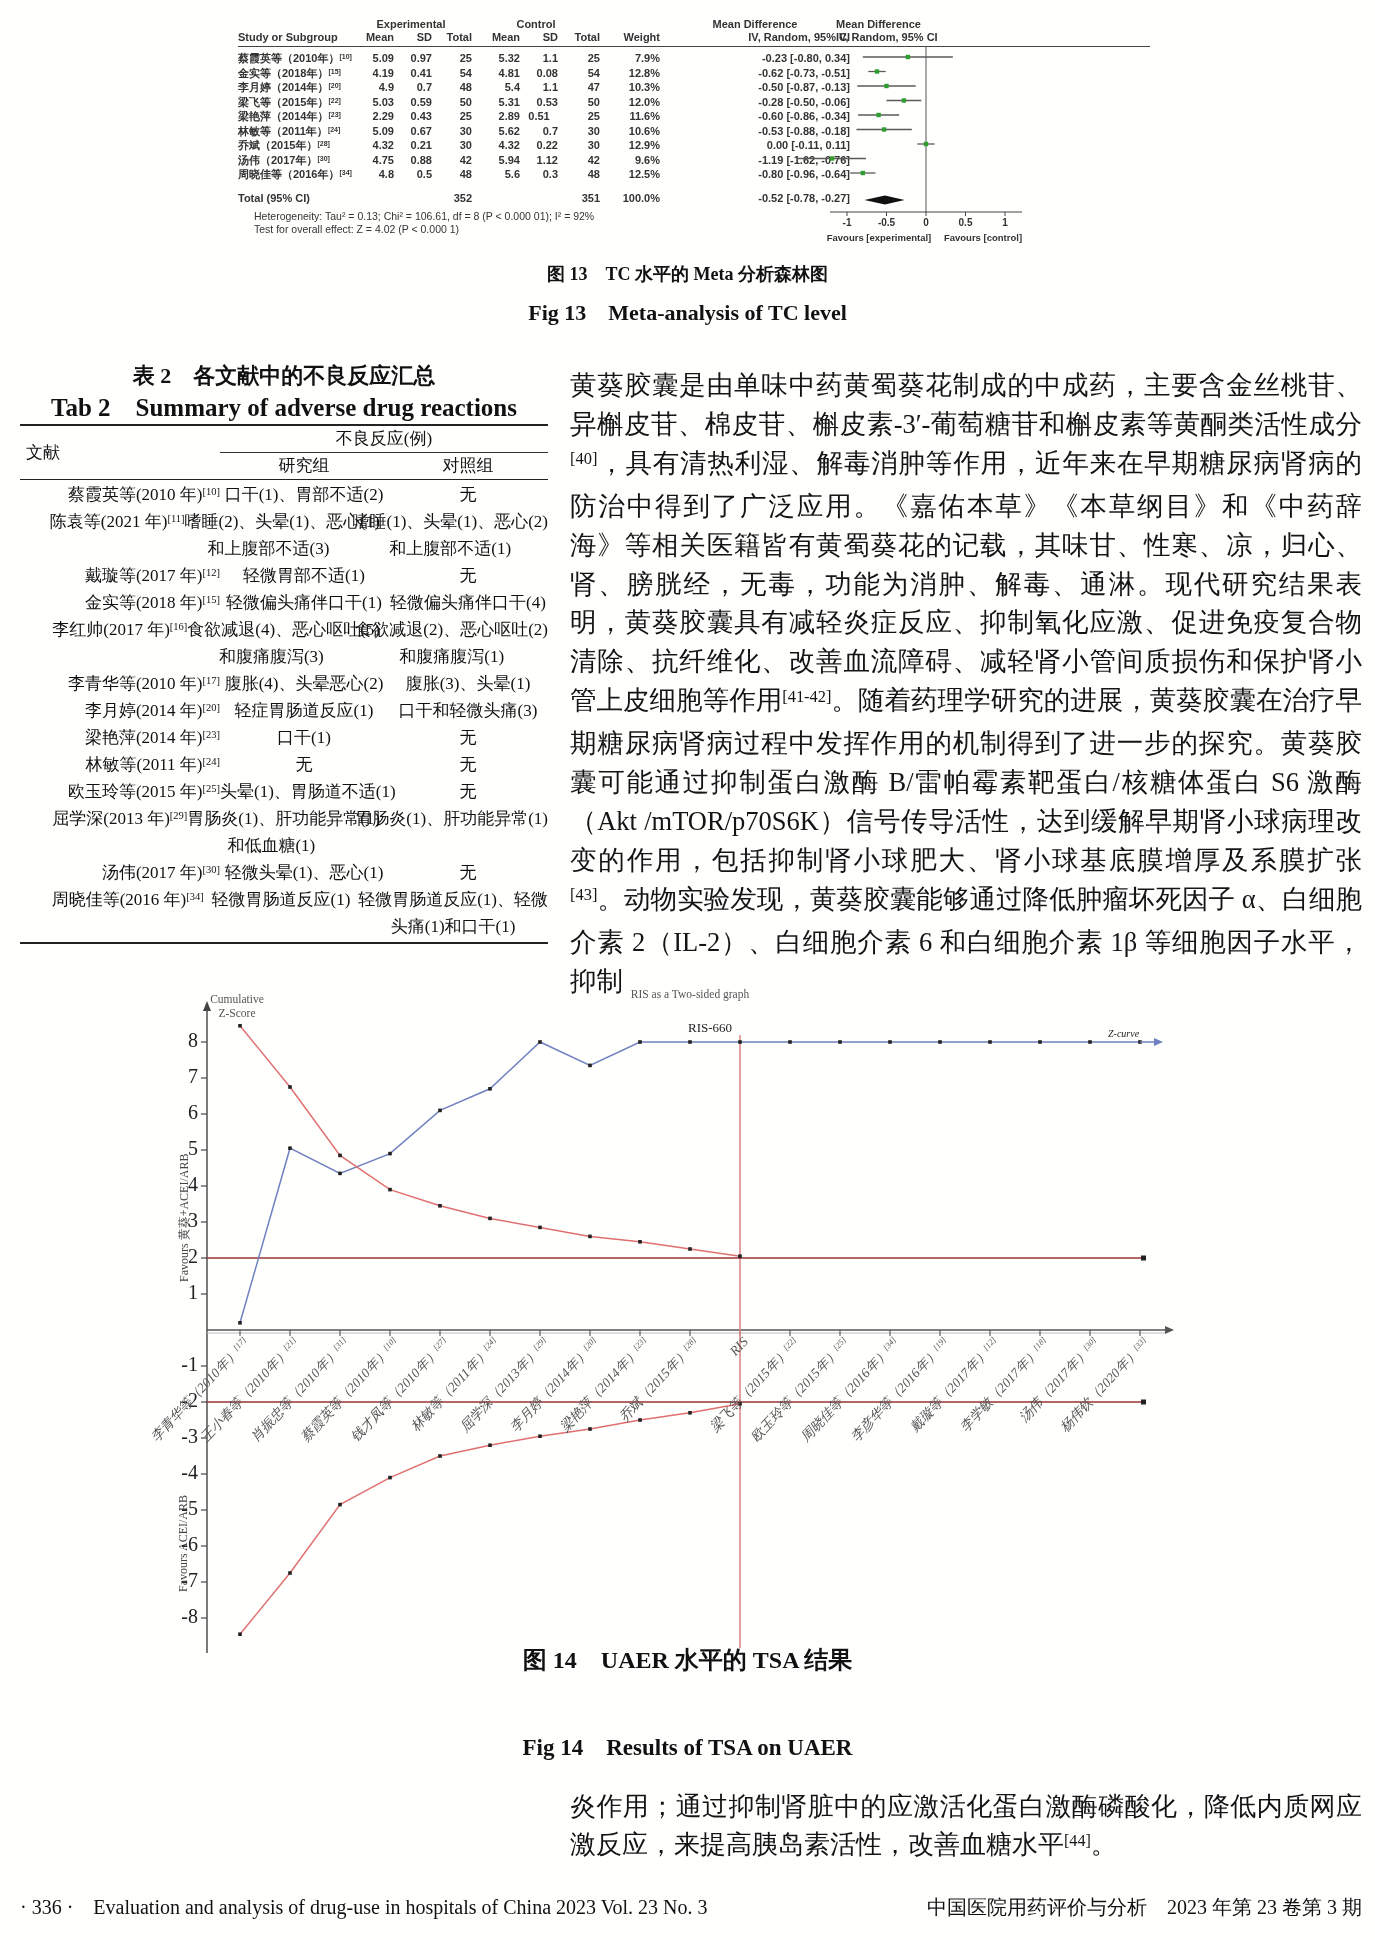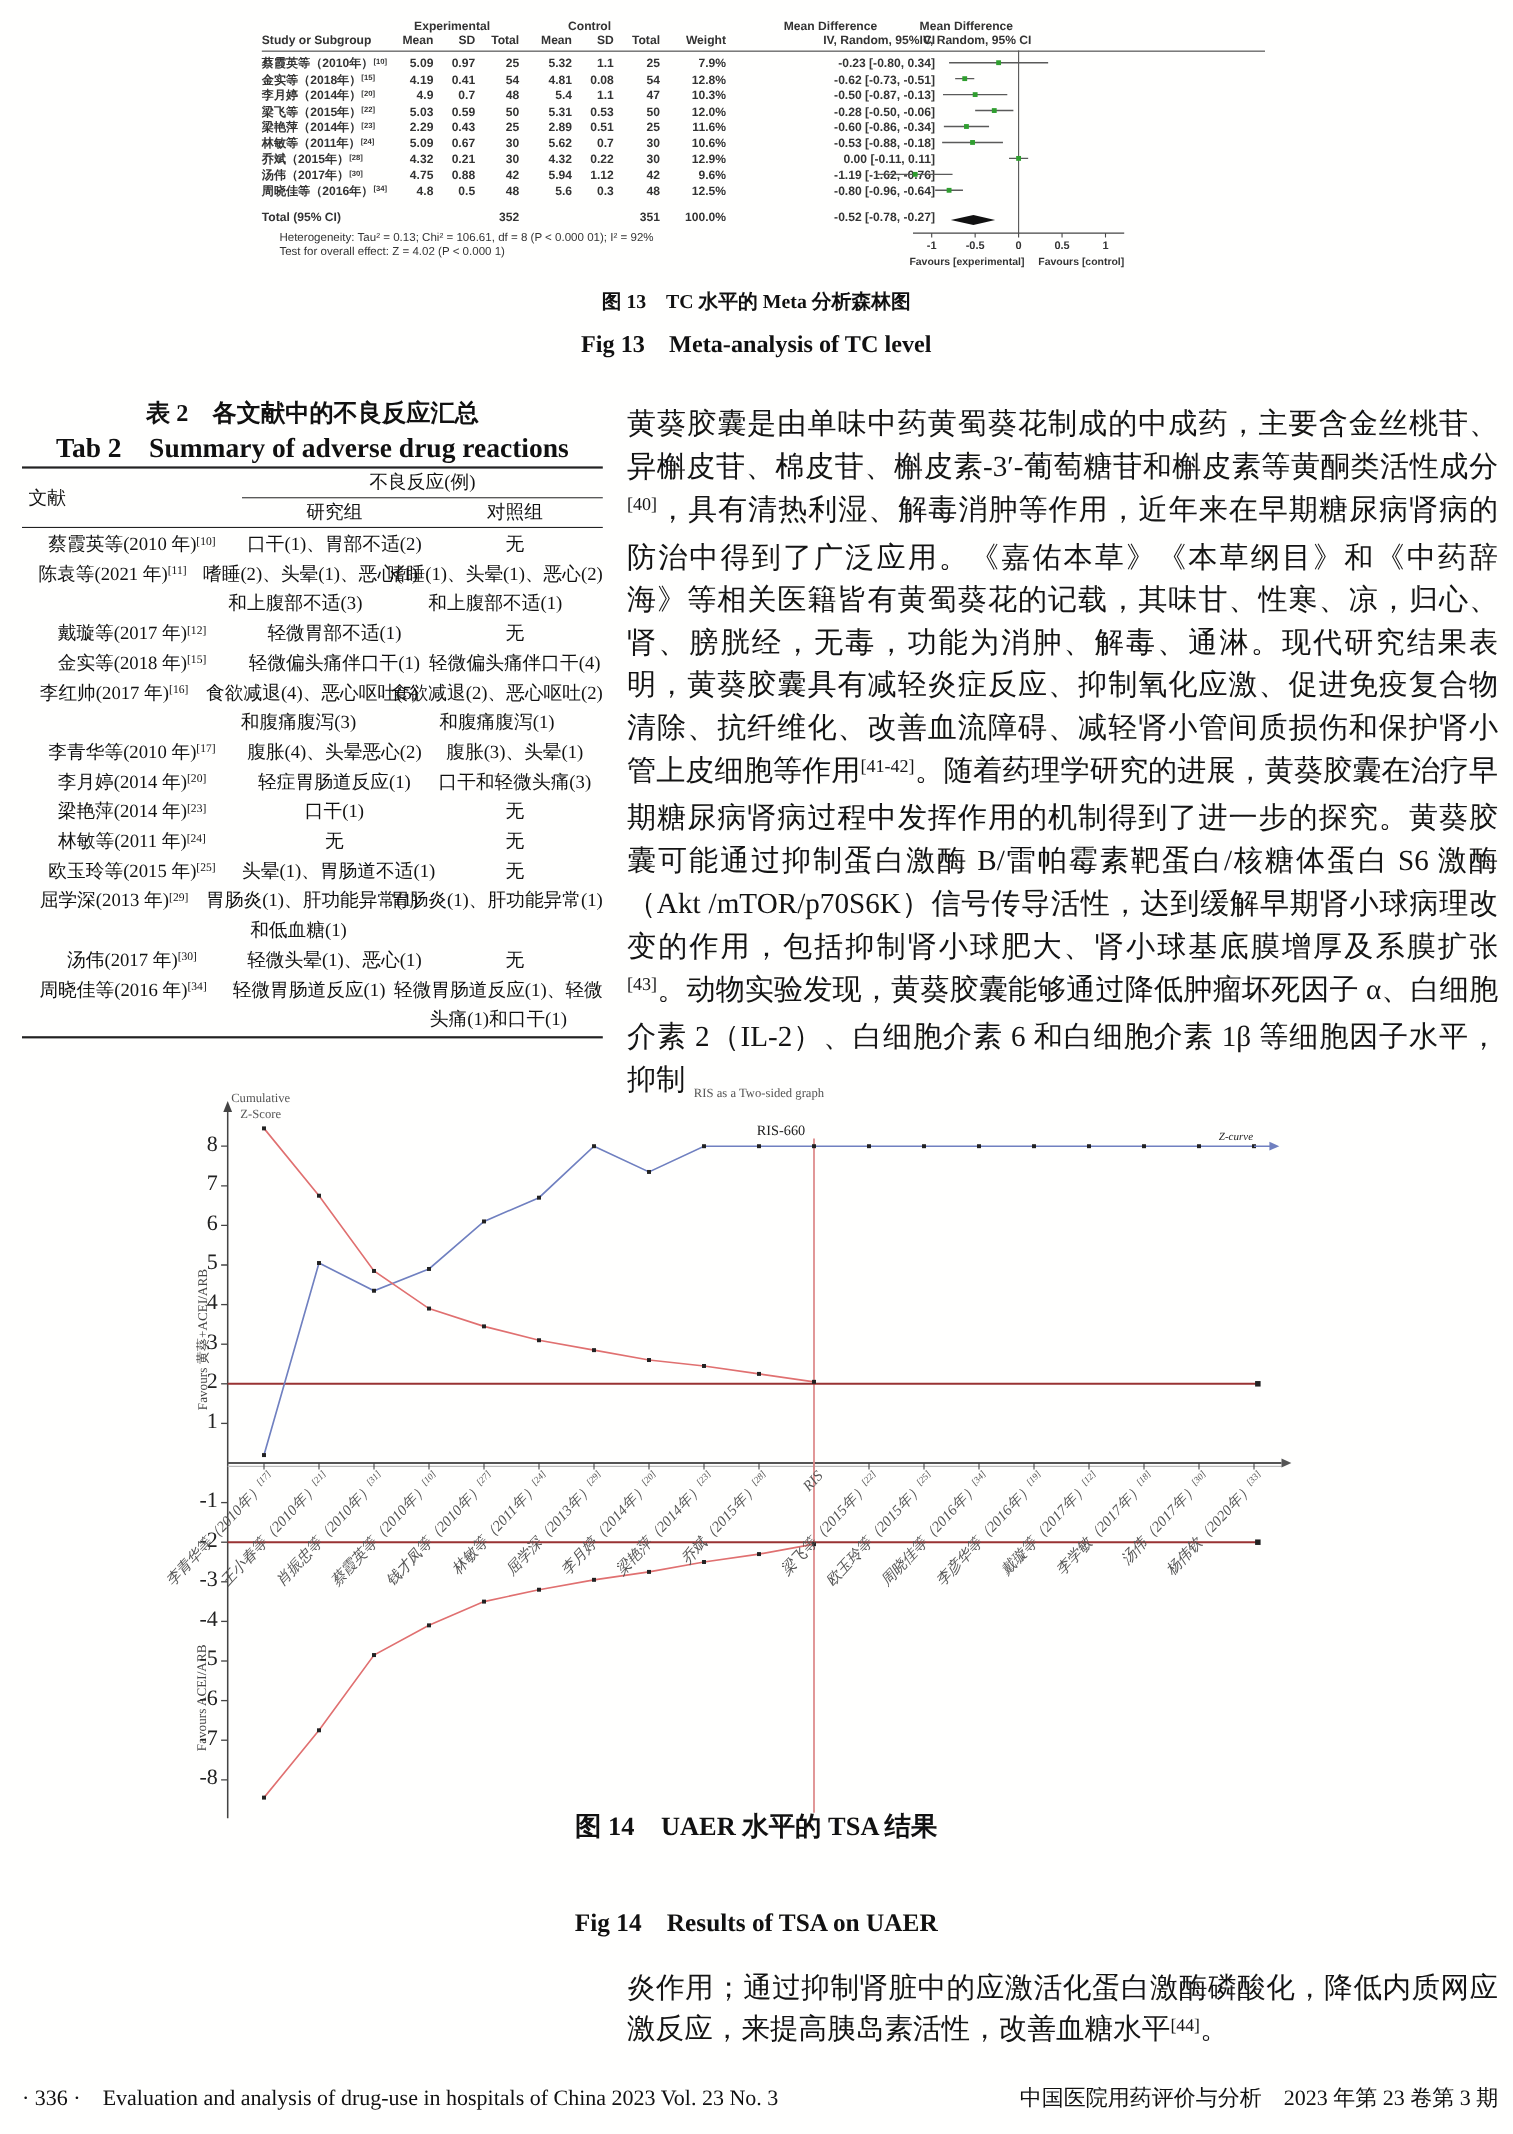--- a/index.html
+++ b/index.html
@@ -10,21 +10,21 @@
   .forest{font-family:"Liberation Sans","DejaVu Sans",sans-serif;color:#333;font-weight:bold;}
   .frow{display:flex;height:14.5px;line-height:14.5px;font-size:11px;}
   .fhead{display:flex;height:13px;line-height:13px;font-size:11px;}
   .fcell{white-space:nowrap;}
   .num{text-align:right;}
   .fsup{font-size:7px;position:relative;top:-3px;}
   .fnote{font-size:10.5px;font-weight:normal;color:#333;height:13px;line-height:13px;white-space:nowrap;padding-left:16px;}
   .t2{font-size:17px;color:#111;}
   .t2 .line{height:27px;line-height:27px;white-space:nowrap;}
   .t2row{display:flex;align-items:flex-start;}
-  .t2c1{width:200px;text-align:center;}
+  .t2c1{width:200px;text-align:right;}
   .t2c2{width:168px;text-align:center;}
   .t2c3{flex:1;text-align:center;}
   .sup{font-size:0.62em;position:relative;top:-0.45em;}
   .para{text-align:justify;color:#141414;}
   .tsa-ylab{font-family:"Liberation Serif",serif;font-size:20px;color:#222;text-align:right;}
   .tsa-cat{font-family:"Liberation Serif",serif;font-style:italic;font-size:13.5px;color:#555;
            white-space:nowrap;text-align:right;transform:rotate(-47deg);transform-origin:100% 0;}
   .tsa-side{font-family:"Liberation Serif",serif;font-size:12px;color:#444;white-space:nowrap;
             transform:rotate(-90deg);transform-origin:0 0;}
   .smallnote{font-family:"Liberation Serif",serif;font-size:11.5px;color:#555;}
@@ -104,21 +104,21 @@
           <div class="fcell num" style="width: 42px;">50</div>
           <div class="fcell num" style="width: 60px;">12.0%</div>
           <div class="fcell num" style="width: 190px;">-0.28 [-0.50, -0.06]</div>
         </div>
         <div class="frow">
           <div class="fcell" style="width: 112px;"><span>梁艳萍（2014年）</span><span class="fsup">[23]</span></div>
           <div class="fcell num" style="width: 44px;">2.29</div>
           <div class="fcell num" style="width: 38px;">0.43</div>
           <div class="fcell num" style="width: 40px;">25</div>
           <div class="fcell num" style="width: 48px;">2.89</div>
-          <div class="fcell num" style="width: 38px;">0.51</div>
+          <div class="fcell num" style="width: 38px; text-align: center;">0.51</div>
           <div class="fcell num" style="width: 42px;">25</div>
           <div class="fcell num" style="width: 60px;">11.6%</div>
           <div class="fcell num" style="width: 190px;">-0.60 [-0.86, -0.34]</div>
         </div>
         <div class="frow">
           <div class="fcell" style="width: 112px;"><span>林敏等（2011年）</span><span class="fsup">[24]</span></div>
           <div class="fcell num" style="width: 44px;">5.09</div>
           <div class="fcell num" style="width: 38px;">0.67</div>
           <div class="fcell num" style="width: 40px;">30</div>
           <div class="fcell num" style="width: 48px;">5.62</div>

